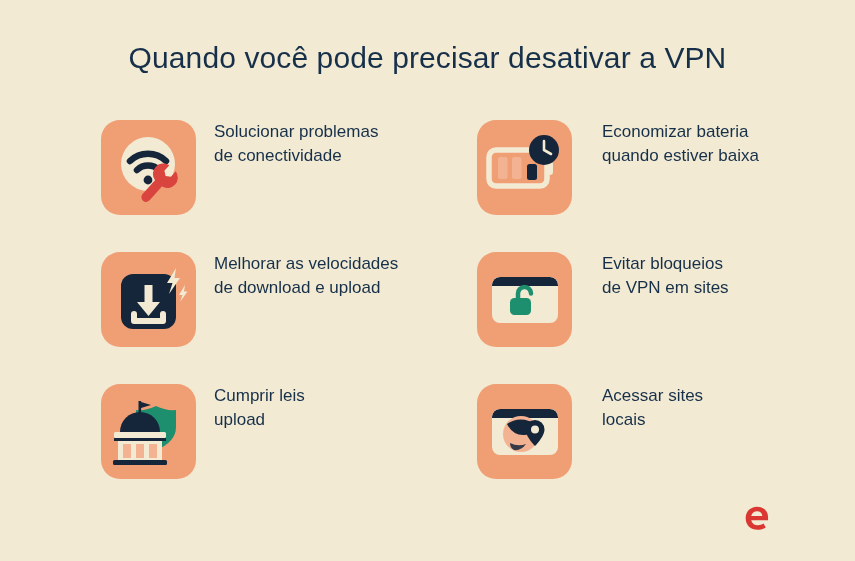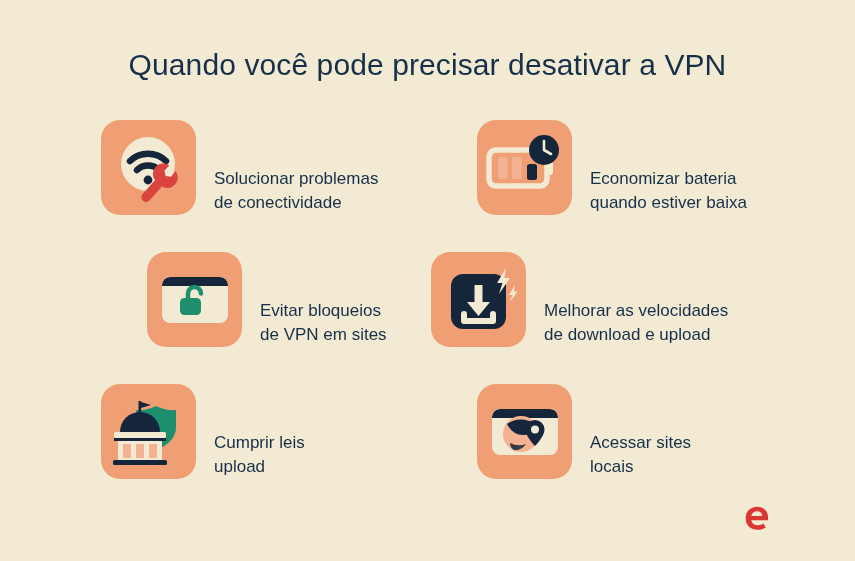--- a/index.html
+++ b/index.html
@@ -17,21 +17,21 @@
   }
   .infographic {
     position: relative;
     width: 855px;
     height: 561px;
     box-sizing: border-box;
   }
   .page-title {
     position: absolute;
     left: 0;
-    top: 45px;
+    top: 38px;
     width: 855px;
     text-align: center;
     font-size: 30px;
     font-weight: 400;
     color: #17304A;
     letter-spacing: 0.1px;
     line-height: 40px;
   }
   .grid {
     position: absolute;
@@ -40,25 +40,25 @@
     width: 660px;
   }
   .row {
     display: flex;
     flex-direction: row;
     margin-bottom: 37px;
   }
   .cell {
     display: flex;
     flex-direction: row;
-    align-items: flex-end;
+    align-items: flex-start;
     width: 330px;
     box-sizing: border-box;
   }
-  .cell.right { padding-left: 46px; }
+  .cell.right { padding-left: 46px; gap: 12px; }
   .icon-tile {
     width: 95px;
     height: 95px;
     min-width: 95px;
     border-radius: 19px;
     background: #F09E74;
     position: relative;
     overflow: hidden;
   }
   .cell-label {
@@ -161,50 +161,50 @@
             <path d="M67 21 L67 30 L74 34" fill="none" stroke="#F2EAD3" stroke-width="2.6" stroke-linecap="round" stroke-linejoin="round"></path>
           </svg>
         </div>
         <div class="cell-label">Economizar bateria
 quando estiver baixa</div>
       </div>
     </div>
 
     <div class="row">
 
+      <div class="cell">
+        <div class="icon-tile">
+          <div class="ic-dl-square"></div>
+          <svg width="95" height="95" viewBox="0 0 95 95" style="position:absolute;left:0;top:0;">
+
+            <rect x="43.5" y="33" width="8" height="21" fill="#F2EAD3"></rect>
+            <path d="M36 50 L47.5 64 L59 50 Z" fill="#F2EAD3"></path>
+
+            <path d="M33 62 l0 7 l29 0 l0 -7" fill="none" stroke="#F2EAD3" stroke-width="6" stroke-linecap="round" stroke-linejoin="round"></path>
+
+            <path d="M75 16 L66 31 L71.5 31 L68 42 L79 26 L73.5 26 Z" fill="#F2EAD3"></path>
+            <path d="M84 33 L78 43 L81.5 43 L79 50 L86.5 39.5 L83 39.5 Z" fill="#F2EAD3"></path>
+          </svg>
+        </div>
+        <div class="cell-label">Melhorar as velocidades
+de download e upload</div>
+      </div>
+
       <div class="cell right">
         <div class="icon-tile">
           <div class="ic-card">
             <div class="ic-card-bar"></div>
           </div>
           <svg width="95" height="95" viewBox="0 0 95 95" style="position:absolute;left:0;top:0;">
             <path d="M41 46 l0 -4.5 a6.5 6.5 0 0 1 13 0" fill="none" stroke="#1E8F6E" stroke-width="4.5" stroke-linecap="round"></path>
             <rect x="33" y="46" width="21" height="17" rx="4.5" fill="#1E8F6E"></rect>
           </svg>
         </div>
         <div class="cell-label">Evitar bloqueios
 de VPN em sites</div>
-      </div>
-
-      <div class="cell">
-        <div class="icon-tile">
-          <div class="ic-dl-square"></div>
-          <svg width="95" height="95" viewBox="0 0 95 95" style="position:absolute;left:0;top:0;">
-
-            <rect x="43.5" y="33" width="8" height="21" fill="#F2EAD3"></rect>
-            <path d="M36 50 L47.5 64 L59 50 Z" fill="#F2EAD3"></path>
-
-            <path d="M33 62 l0 7 l29 0 l0 -7" fill="none" stroke="#F2EAD3" stroke-width="6" stroke-linecap="round" stroke-linejoin="round"></path>
-
-            <path d="M75 16 L66 31 L71.5 31 L68 42 L79 26 L73.5 26 Z" fill="#F2EAD3"></path>
-            <path d="M84 33 L78 43 L81.5 43 L79 50 L86.5 39.5 L83 39.5 Z" fill="#F2EAD3"></path>
-          </svg>
-        </div>
-        <div class="cell-label">Melhorar as velocidades
-de download e upload</div>
       </div>
     </div>
 
     <div class="row">
 
       <div class="cell">
         <div class="icon-tile">
           <svg width="95" height="95" viewBox="0 0 95 95" style="position:absolute;left:0;top:0;">
 
             <path d="M55 22 q10 5 20 4 l0 17 q0 15 -20 23 q-20 -8 -20 -23 l0 -17 q10 1 20 -4 z" fill="#1E8F6E"></path>

